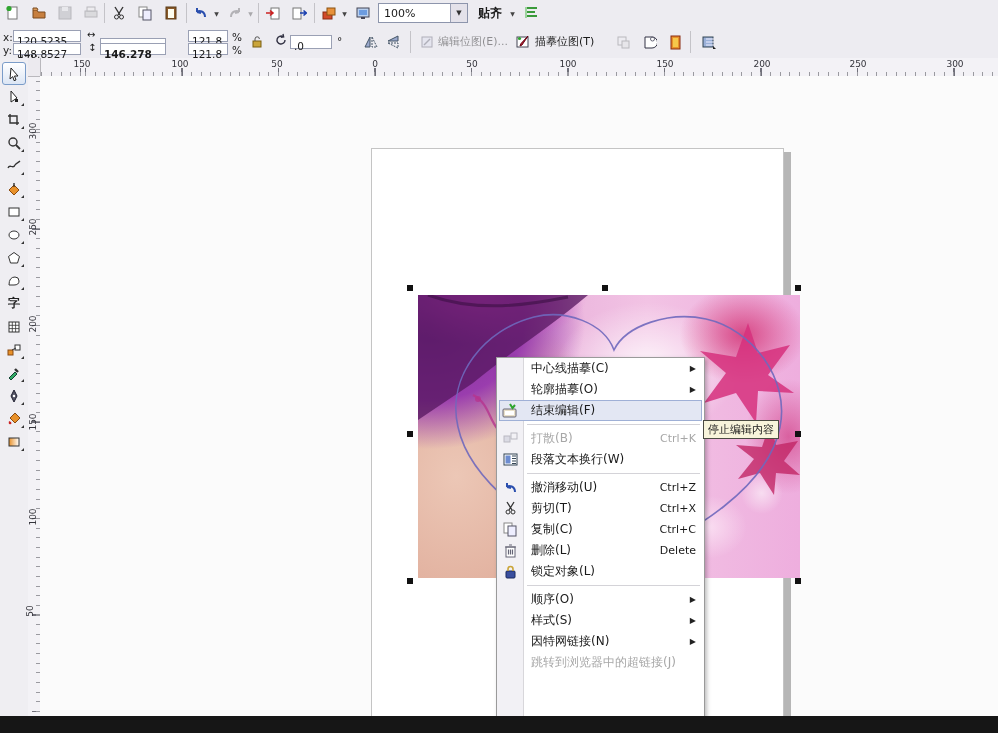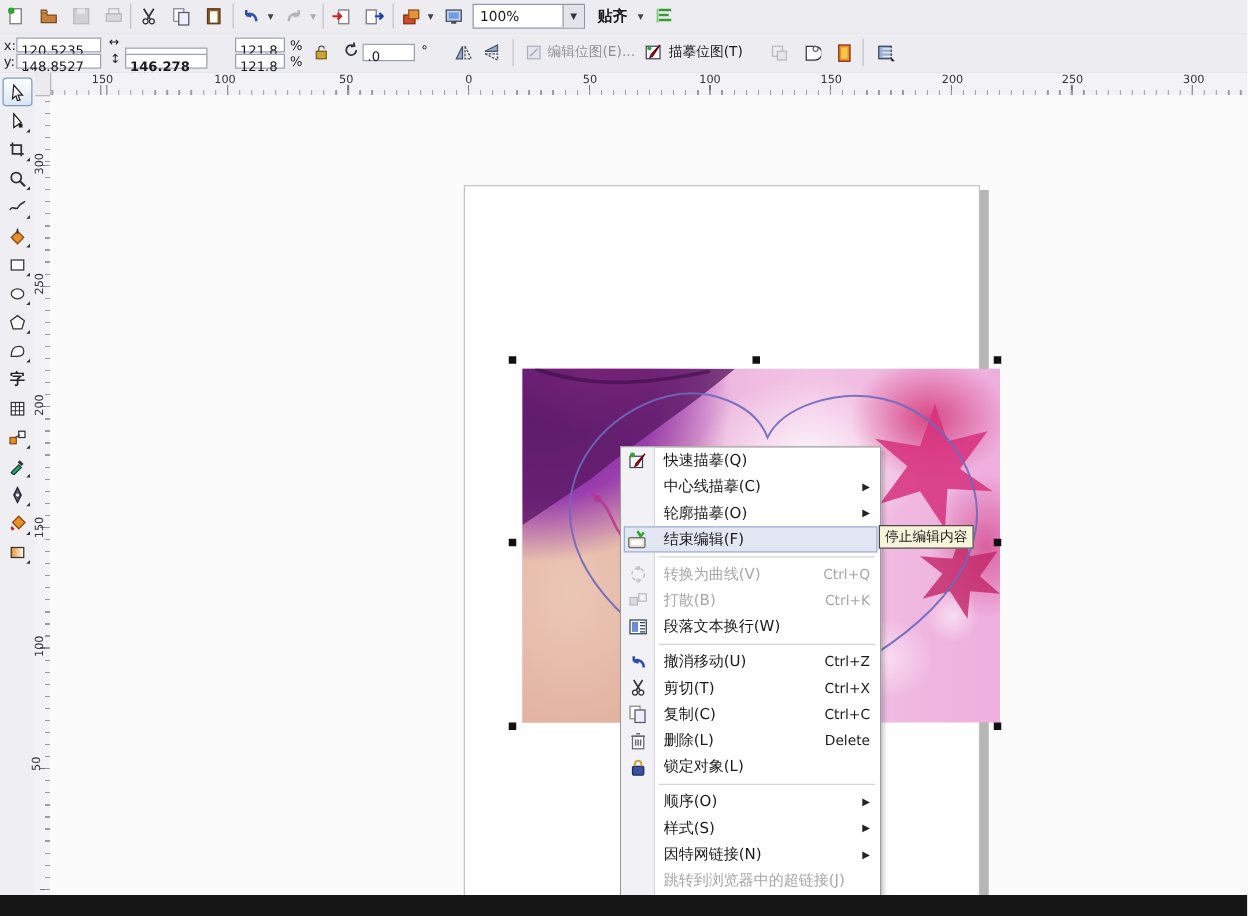--- a/index.html
+++ b/index.html
@@ -436,30 +436,20 @@
     <div class="abs handle" style="left:367px;top:355px;"></div>
     <div class="abs handle" style="left:755px;top:355px;"></div>
     <div class="abs handle" style="left:367px;top:502px;"></div>
     <div class="abs handle" style="left:755px;top:502px;"></div>
   </div>
 
   <div class="abs menu" style="left:496px;top:357px;width:207px;height:380px;">
     <div class="iconcol"></div>
 
     <div class="mitem">
-      <span class="micon">
-        <svg width="15" height="15">
-            <rect x="1" y="4" width="10" height="9" fill="#fff" stroke="#445"></rect>
-            <path d="M13 2 L7 11 L5 12 L6 9.5 Z" fill="#b23" stroke="#601"></path>
-            <circle cx="3" cy="3" r="2" fill="#2ea52e"></circle>
-          </svg>
-      </span>
-      <span>快速描摹(Q)</span>
-    </div>
-    <div class="mitem">
       <span>中心线描摹(C)</span>
         <span class="marrow">▶</span>
     </div>
     <div class="mitem">
       <span>轮廓描摹(O)</span>
         <span class="marrow">▶</span>
     </div>
     <div class="mitem hl">
       <span class="micon">
         <svg width="16" height="16">
@@ -468,31 +458,20 @@
             <path d="M8 1 L10.5 5 L13 2" stroke="#2ea52e" stroke-width="2" fill="none"></path>
           </svg>
       </span>
       <span>结束编辑(F)</span>
     </div>
     <div class="msep"></div>
 
     <div class="mitem disabled">
       <span class="micon">
         <svg width="15" height="15" opacity=".4">
-            <circle cx="7.5" cy="7.5" r="5" fill="none" stroke="#667" stroke-dasharray="3 2"></circle>
-            <rect x="6" y="1" width="3" height="3" fill="#889"></rect>
-            <rect x="6" y="11" width="3" height="3" fill="#889"></rect>
-          </svg>
-      </span>
-      <span>转换为曲线(V)</span>
-        <span class="mshort">Ctrl+Q</span>
-    </div>
-    <div class="mitem disabled">
-      <span class="micon">
-        <svg width="15" height="15" opacity=".4">
             <rect x="1" y="5" width="6" height="6" fill="#bbc" stroke="#667"></rect>
             <rect x="8" y="2" width="6" height="6" fill="none" stroke="#667"></rect>
           </svg>
       </span>
       <span>打散(B)</span>
         <span class="mshort">Ctrl+K</span>
     </div>
     <div class="mitem">
       <span class="micon">
         <svg width="15" height="15">

